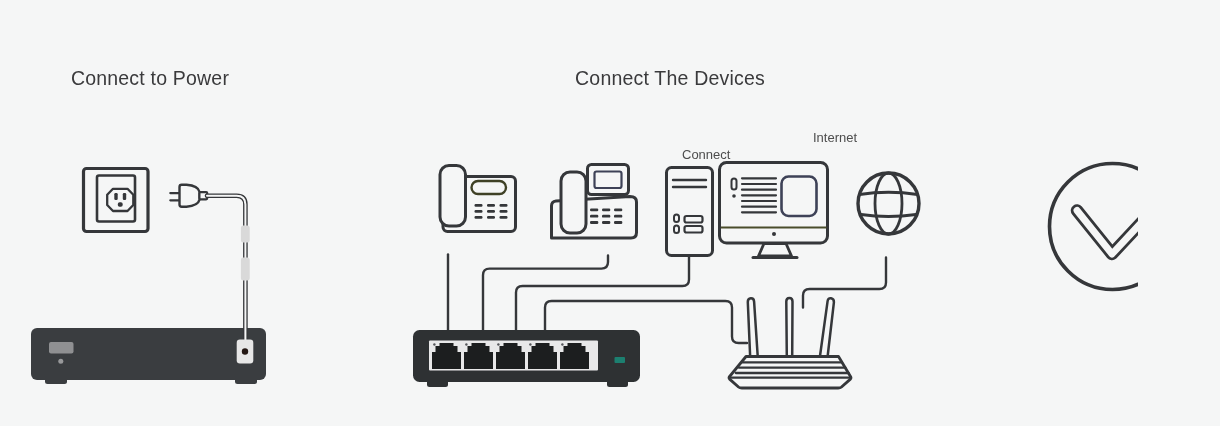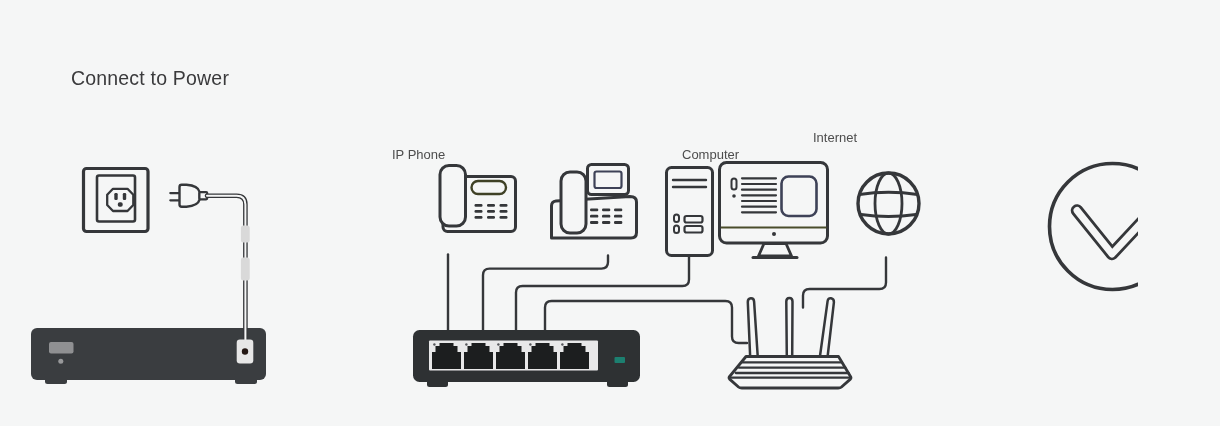--- a/index.html
+++ b/index.html
@@ -21,23 +21,23 @@
   .navy{stroke:var(--screen-navy);fill:none;}
   .cable-outer{stroke:var(--ink);fill:none;stroke-linecap:round;}
   .cable-inner{stroke:var(--bg);fill:none;stroke-linecap:round;}
 </style>
 </head>
 <body>
 
 <div class="canvas">
 
   <div class="step-title" style="left:0;top:67px;width:300px">Connect to Power</div>
-
-  <div class="device-label" style="left:392px;top:147px;width:150px">IP Phone</div>
-  <div class="device-label" style="left:682px;top:147px;width:150px">Computer</div>
+  <div class="step-title" style="left:515px;top:67px;width:310px">Connect The Devices</div>
+
+  <div class="device-label" style="left:682px;top:147px;width:150px">Connect</div>
   <div class="device-label" style="left:813px;top:130px;width:150px">Internet</div>
 
   <svg class="art" width="1220" height="426" viewBox="0 0 1220 426">
 
     <g>
       <rect class="ln" x="83.5" y="168.5" width="64.5" height="63" rx="3" stroke-width="3.2"></rect>
       <rect class="ln" x="97" y="175.5" width="38" height="46" rx="2" stroke-width="2.6"></rect>
       <polygon class="ln" stroke-width="2.3" points="113,188.8 127.5,188.8 133.3,194.8 133.3,205 127.5,211 113,211 107.2,205 107.2,194.8"></polygon>
       <rect class="fi" x="114.3" y="193" width="3.4" height="7" rx="1.2"></rect>
       <rect class="fi" x="122.8" y="193" width="3.4" height="7" rx="1.2"></rect>

